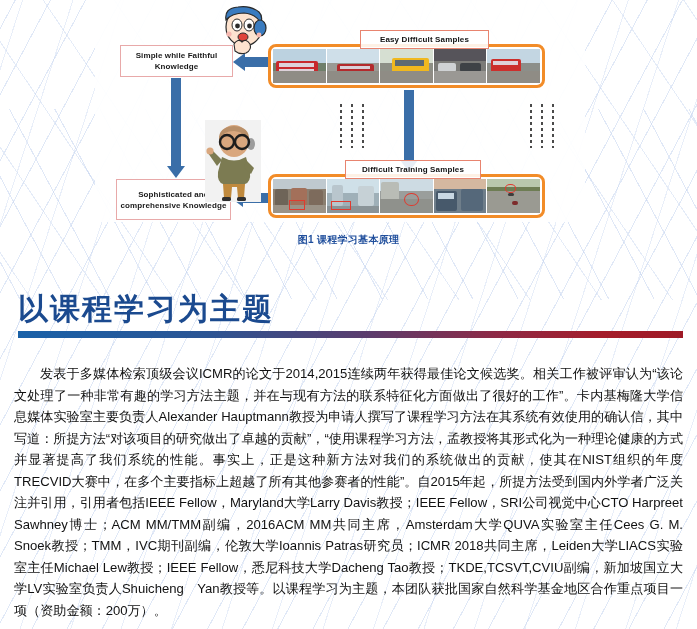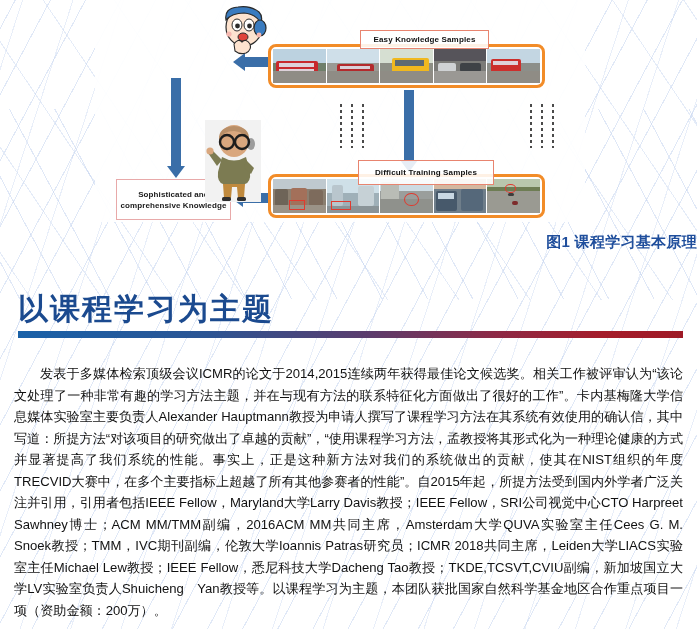--- a/index.html
+++ b/index.html
@@ -117,21 +117,21 @@
     font-size: 8px;
     text-align: center;
     display: flex;
     align-items: center;
     justify-content: center;
     box-sizing: border-box;
     letter-spacing: .15px;
     z-index: 4;
   }
   #label-easy      { left: 360px; top: 30px;  width: 129px; height: 19px; }
-  #label-difficult { left: 358px; top: 160px; width: 136px; height: 25px; }
+  #label-difficult { left: 345px; top: 160px; width: 136px; height: 19px; }
 
   
   .strip {
     position: absolute;
     border: 3px solid #f28c28;
     border-radius: 8px;
     background: #ffffff;
     box-sizing: border-box;
     padding: 2px;
     display: flex;
@@ -223,24 +223,24 @@
   #professor {
     position: absolute;
     left: 205px; top: 120px; width: 56px; height: 82px;
     z-index: 5;
   }
 
   
   #fig-caption {
     position: absolute;
     left: 0; right: 0; top: 233px;
-    text-align: right;
+    text-align: center;
     color: #1f4e9c;
     font-weight: bold;
-    font-size: 15px;
+    font-size: 10px;
     letter-spacing: .3px;
     z-index: 3;
   }
 
   
   #section-heading {
     position: absolute;
     left: 18px; top: 289px;
     font-size: 30px;
     font-weight: bold;
@@ -275,20 +275,21 @@
 </head>
 <body>
 
 <div id="bg-pattern"></div>
 <div id="bg-pattern-2"></div>
 <div id="bg-pattern-3"></div>
 <div id="figure-canvas"></div>
 
 <div id="figure">
 
+  <div class="concept-box" id="box-simple">Simple while Faithful Knowledge</div>
 
   <div class="concept-box" id="box-soph">Sophisticated and comprehensive Knowledge</div>
 
   <div class="arrow-left" id="arrow-top-left">
     <div class="shaft"></div>
     <div class="head"></div>
   </div>
   <div class="arrow-left" id="arrow-bot-left">
     <div class="shaft"></div>
     <div class="head"></div>
@@ -397,21 +398,21 @@
       <div class="ph" style="background:#6e7d54;">
         <div class="sky" style="background:#b9c7ad;height:24%;"></div>
         <div class="road" style="background:#9a9a92;height:66%;"></div>
         <div class="bus" style="left:40%;top:42%;width:10%;height:9%;background:#3d3d3d;"></div>
         <div class="bus" style="left:46%;top:66%;width:12%;height:10%;background:#7d2c2c;"></div>
         <div class="redbox" style="left:34%;top:16%;width:16%;height:18%;border-radius:50%;"></div>
       </div>
     </div>
   </div>
 
-  <div class="label-box" id="label-easy">Easy Knowledge Samples</div>
+  <div class="label-box" id="label-easy">Easy Difficult Samples</div>
   <div class="label-box" id="label-difficult">Difficult Training Samples</div>
 
   <svg id="baby" viewBox="0 0 56 52">
     <ellipse cx="28" cy="23" rx="18" ry="19" fill="#fde3cf" stroke="#2b2b2b" stroke-width="1.2"></ellipse>
     <path d="M10 16 Q8 4 22 3 Q34 1 43 8 Q47 12 45 19 Q40 10 28 9 Q16 9 10 16 Z" fill="#3a7bbf" stroke="#2b2b2b" stroke-width="1.2"></path>
     <ellipse cx="44" cy="24" rx="6" ry="8" fill="#3a7bbf" stroke="#2b2b2b" stroke-width="1.2"></ellipse>
     <ellipse cx="21" cy="21" rx="5" ry="6" fill="#ffffff" stroke="#2b2b2b" stroke-width="1"></ellipse>
     <ellipse cx="33" cy="21" rx="5" ry="6" fill="#ffffff" stroke="#2b2b2b" stroke-width="1"></ellipse>
     <circle cx="21.5" cy="22" r="2.4" fill="#2b2b2b"></circle>
     <circle cx="33.5" cy="22" r="2.4" fill="#2b2b2b"></circle>

